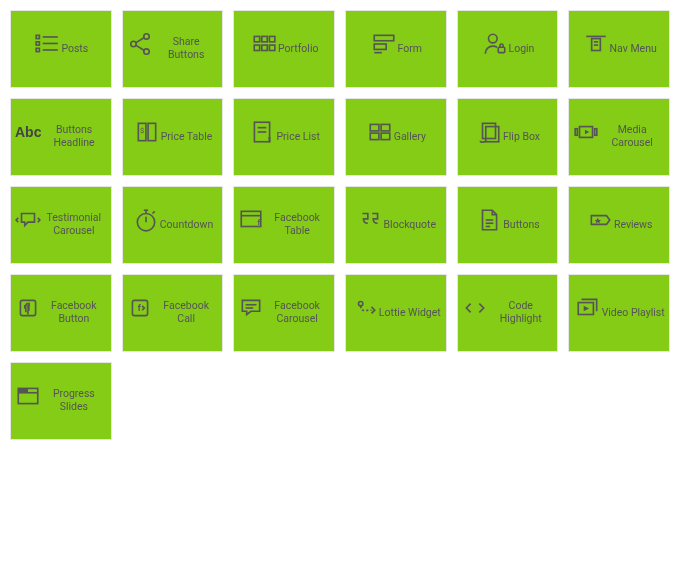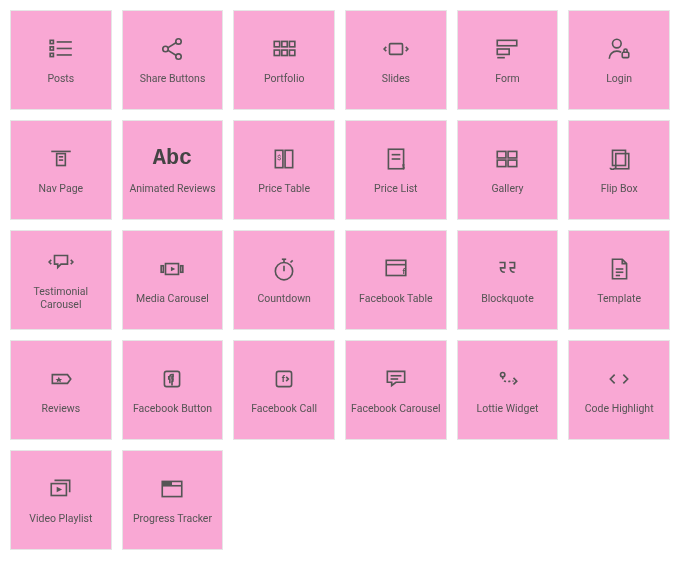--- a/index.html
+++ b/index.html
@@ -9,24 +9,24 @@
     padding: 10px;
     width: 680px;
   }
   .grid {
     display: grid;
     grid-template-columns: repeat(6, 1fr);
     gap: 10px;
   }
   .widget {
     border: 1px solid #e6e6e6;
-    background: #f9a8d4;
-    height: 100px;
+    background: #84cc16;
+    height: 78px;
     display: flex;
-    flex-direction: column;
+    flex-direction: row;
     align-items: center;
     justify-content: center;
     cursor: pointer;
     text-align: center;
     padding: 4px;
   }
   .icon {
     width: 28px;
     height: 28px;
     display: flex;
@@ -34,21 +34,21 @@
     justify-content: center;
     color: #555;
     margin-bottom: 10px;
   }
   .icon svg { width: 26px; height: 26px; stroke: #555; fill: none; stroke-width: 1.5; }
   .label {
     font-size: 10.5px;
     color: #555;
     line-height: 1.2;
   }
-  .abc { font-family: Liberation Mono, monospace; font-size: 22px; font-weight: bold; color:#444; }
+  .abc { font-family: Liberation Sans, sans-serif; font-size: 14px; font-weight: bold; color:#444; }
 </style>
 </head>
 <body>
 
 <div class="grid">
 
   <div class="widget">
     <span class="icon">
       <svg viewBox="0 0 24 24">
           <rect x="2" y="4" width="3" height="3"></rect>
@@ -82,30 +82,20 @@
           <rect x="10" y="5" width="5" height="5"></rect>
           <rect x="17" y="5" width="5" height="5"></rect>
           <rect x="3" y="13" width="5" height="5"></rect>
           <rect x="10" y="13" width="5" height="5"></rect>
           <rect x="17" y="13" width="5" height="5"></rect>
         </svg>
     </span>
     <span class="label">Portfolio</span>
   </div>
 
-  <div class="widget">
-    <span class="icon">
-      <svg viewBox="0 0 24 24">
-          <rect x="6" y="7" width="12" height="10" rx="1"></rect>
-          <polyline points="3,10 1,12 3,14"></polyline>
-          <polyline points="21,10 23,12 21,14"></polyline>
-        </svg>
-    </span>
-    <span class="label">Slides</span>
-  </div>
 
   <div class="widget">
     <span class="icon">
       <svg viewBox="0 0 24 24">
           <rect x="3" y="4" width="18" height="5"></rect>
           <rect x="3" y="12" width="11" height="5"></rect>
           <line x1="3" y1="20" x2="10" y2="20"></line>
         </svg>
     </span>
     <span class="label">Form</span>
@@ -125,28 +115,28 @@
 
   <div class="widget">
     <span class="icon">
       <svg viewBox="0 0 24 24">
           <line x1="3" y1="5" x2="21" y2="5"></line>
           <rect x="8" y="7" width="8" height="11"></rect>
           <line x1="10" y1="10" x2="14" y2="10"></line>
           <line x1="10" y1="13" x2="14" y2="13"></line>
         </svg>
     </span>
-    <span class="label">Nav Page</span>
+    <span class="label">Nav Menu</span>
   </div>
 
   <div class="widget">
     <span class="icon">
         <span class="abc">Abc</span>
       </span>
-    <span class="label">Animated Reviews</span>
+    <span class="label">Buttons Headline</span>
   </div>
 
   <div class="widget">
     <span class="icon">
       <svg viewBox="0 0 24 24">
           <rect x="4" y="4" width="7" height="16"></rect>
           <rect x="13" y="4" width="7" height="16"></rect>
           <text x="7.5" y="13" font-size="7" text-anchor="middle" fill="#555" stroke="none">$</text>
         </svg>
     </span>
@@ -185,38 +175,38 @@
           <path d="M4 20c0 2 4 2 4 0"></path>
         </svg>
     </span>
     <span class="label">Flip Box</span>
   </div>
 
 
   <div class="widget">
     <span class="icon">
       <svg viewBox="0 0 24 24">
-          <path d="M6 6h12v8H12l-3 3v-3H6z"></path>
-          <polyline points="3,10 1,12 3,14"></polyline>
-          <polyline points="21,10 23,12 21,14"></polyline>
-        </svg>
-    </span>
-    <span class="label">Testimonial Carousel</span>
-  </div>
-
-  <div class="widget">
-    <span class="icon">
-      <svg viewBox="0 0 24 24">
           <rect x="6" y="7" width="12" height="10"></rect>
           <polygon points="11,10 15,12 11,14" fill="#555" stroke="none"></polygon>
           <rect x="2" y="9" width="2" height="6"></rect>
           <rect x="20" y="9" width="2" height="6"></rect>
         </svg>
     </span>
     <span class="label">Media Carousel</span>
+  </div>
+
+  <div class="widget">
+    <span class="icon">
+      <svg viewBox="0 0 24 24">
+          <path d="M6 6h12v8H12l-3 3v-3H6z"></path>
+          <polyline points="3,10 1,12 3,14"></polyline>
+          <polyline points="21,10 23,12 21,14"></polyline>
+        </svg>
+    </span>
+    <span class="label">Testimonial Carousel</span>
   </div>
 
 
   <div class="widget">
     <span class="icon">
       <svg viewBox="0 0 24 24">
           <circle cx="12" cy="14" r="8"></circle>
           <line x1="12" y1="14" x2="12" y2="9"></line>
           <line x1="10" y1="3" x2="14" y2="3"></line>
           <line x1="12" y1="3" x2="12" y2="6"></line>
@@ -250,21 +240,21 @@
   <div class="widget">
     <span class="icon">
       <svg viewBox="0 0 24 24">
           <path d="M6 3h9l4 4v14H6z"></path>
           <polyline points="15,3 15,7 19,7"></polyline>
           <line x1="9" y1="12" x2="16" y2="12"></line>
           <line x1="9" y1="15" x2="16" y2="15"></line>
           <line x1="9" y1="18" x2="13" y2="18"></line>
         </svg>
     </span>
-    <span class="label">Template</span>
+    <span class="label">Buttons</span>
   </div>
 
   <div class="widget">
     <span class="icon">
       <svg viewBox="0 0 24 24">
           <path d="M4 8h14l3 4-3 4H4z"></path>
           <polygon points="10,10 11,12 13,12 11.5,13.3 12,15 10,14 8,15 8.5,13.3 7,12 9,12" fill="#555" stroke="none"></polygon>
         </svg>
     </span>
     <span class="label">Reviews</span>
@@ -343,16 +333,16 @@
 
 
   <div class="widget">
     <span class="icon">
       <svg viewBox="0 0 24 24">
           <rect x="3" y="5" width="18" height="14"></rect>
           <line x1="3" y1="9" x2="21" y2="9"></line>
           <rect x="3" y="5" width="9" height="4" fill="#555" stroke="none"></rect>
         </svg>
     </span>
-    <span class="label">Progress Tracker</span>
+    <span class="label">Progress Slides</span>
   </div>
 
 </div>
 
 </body></html>

